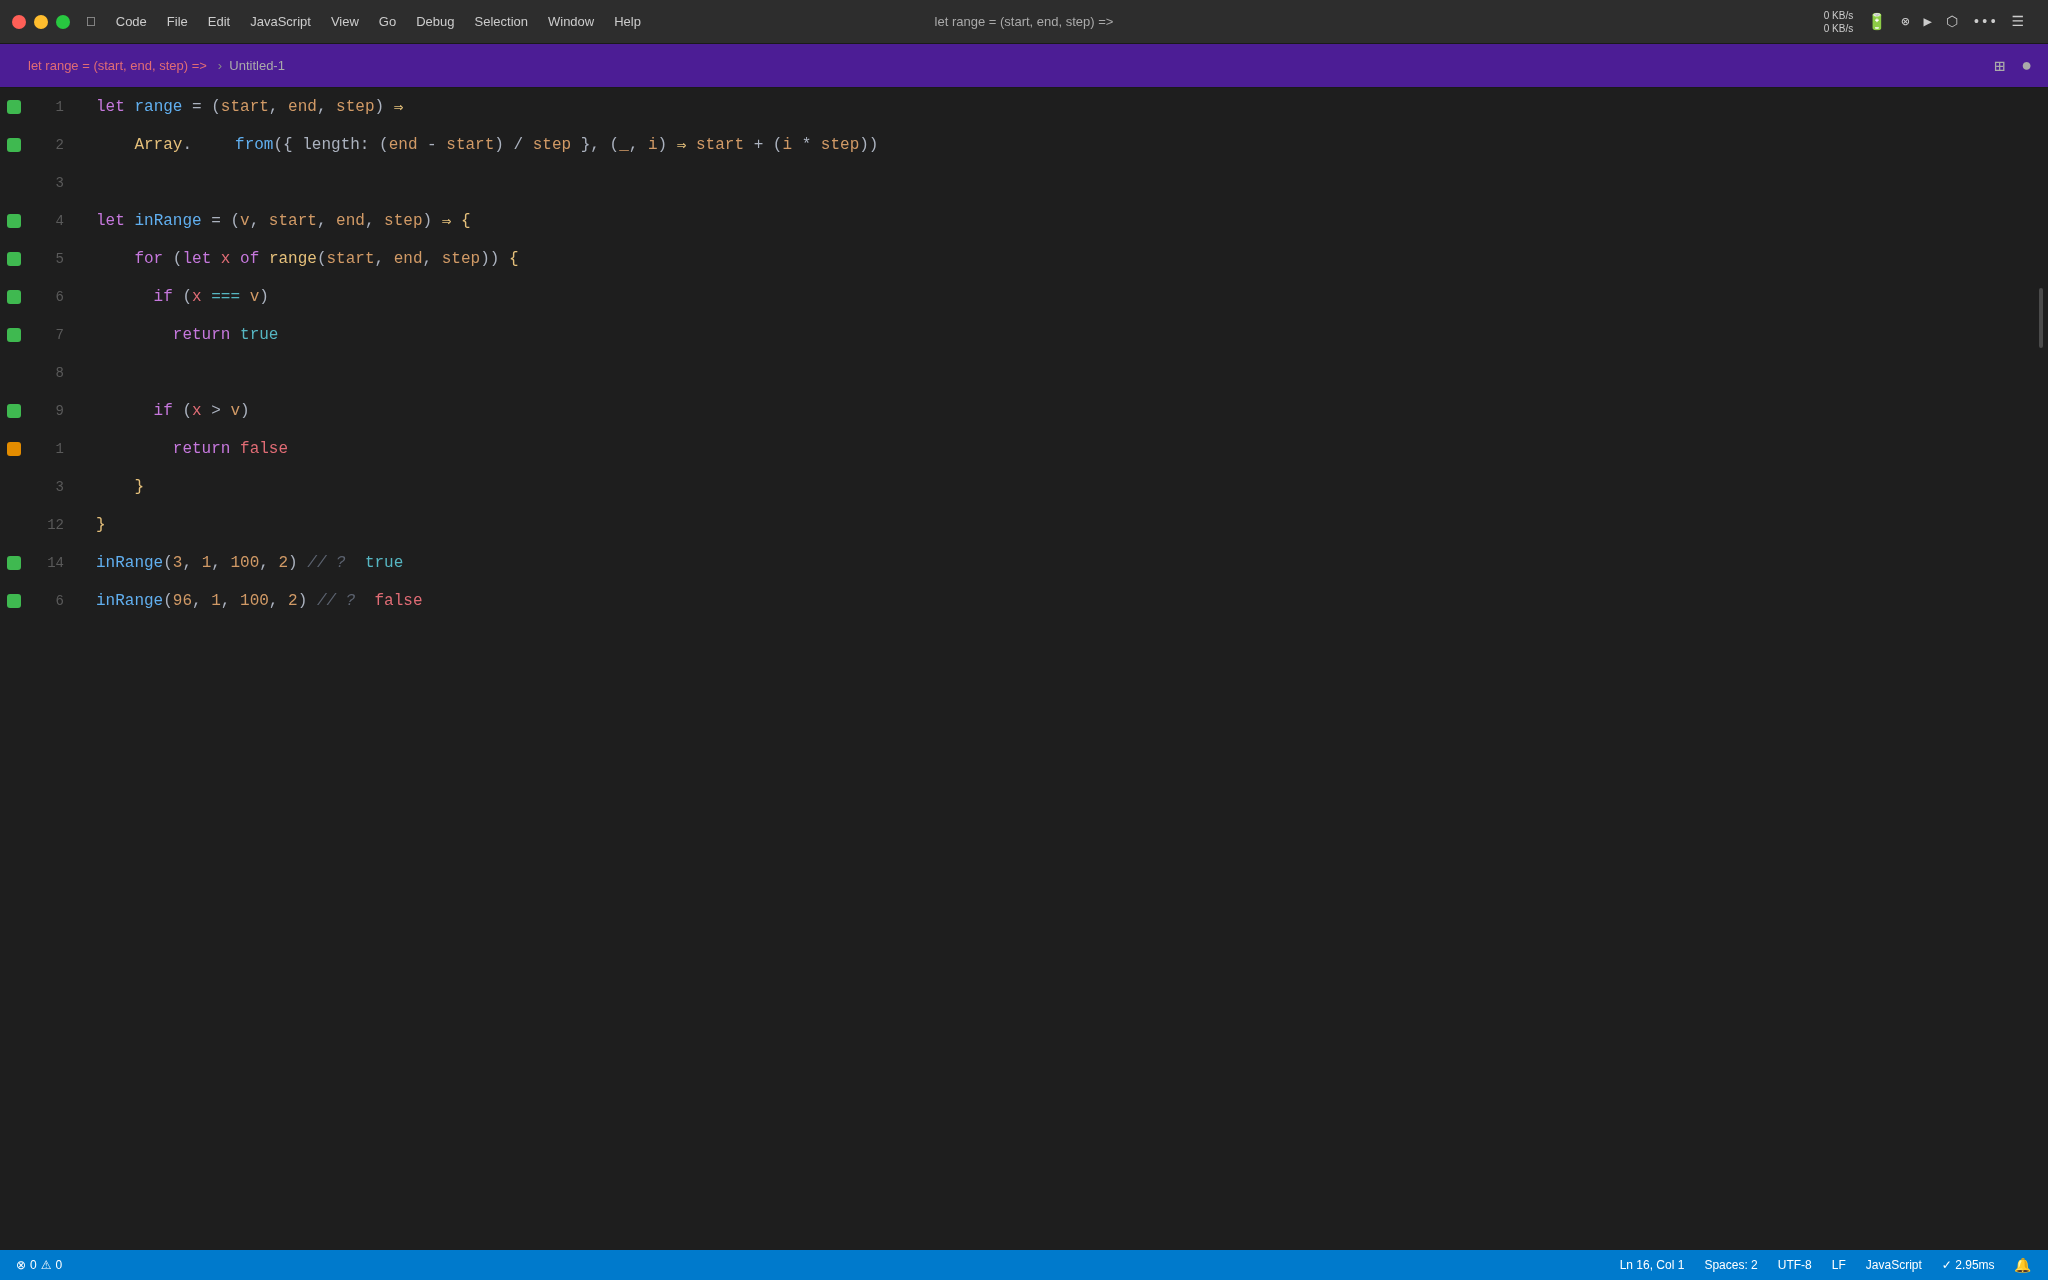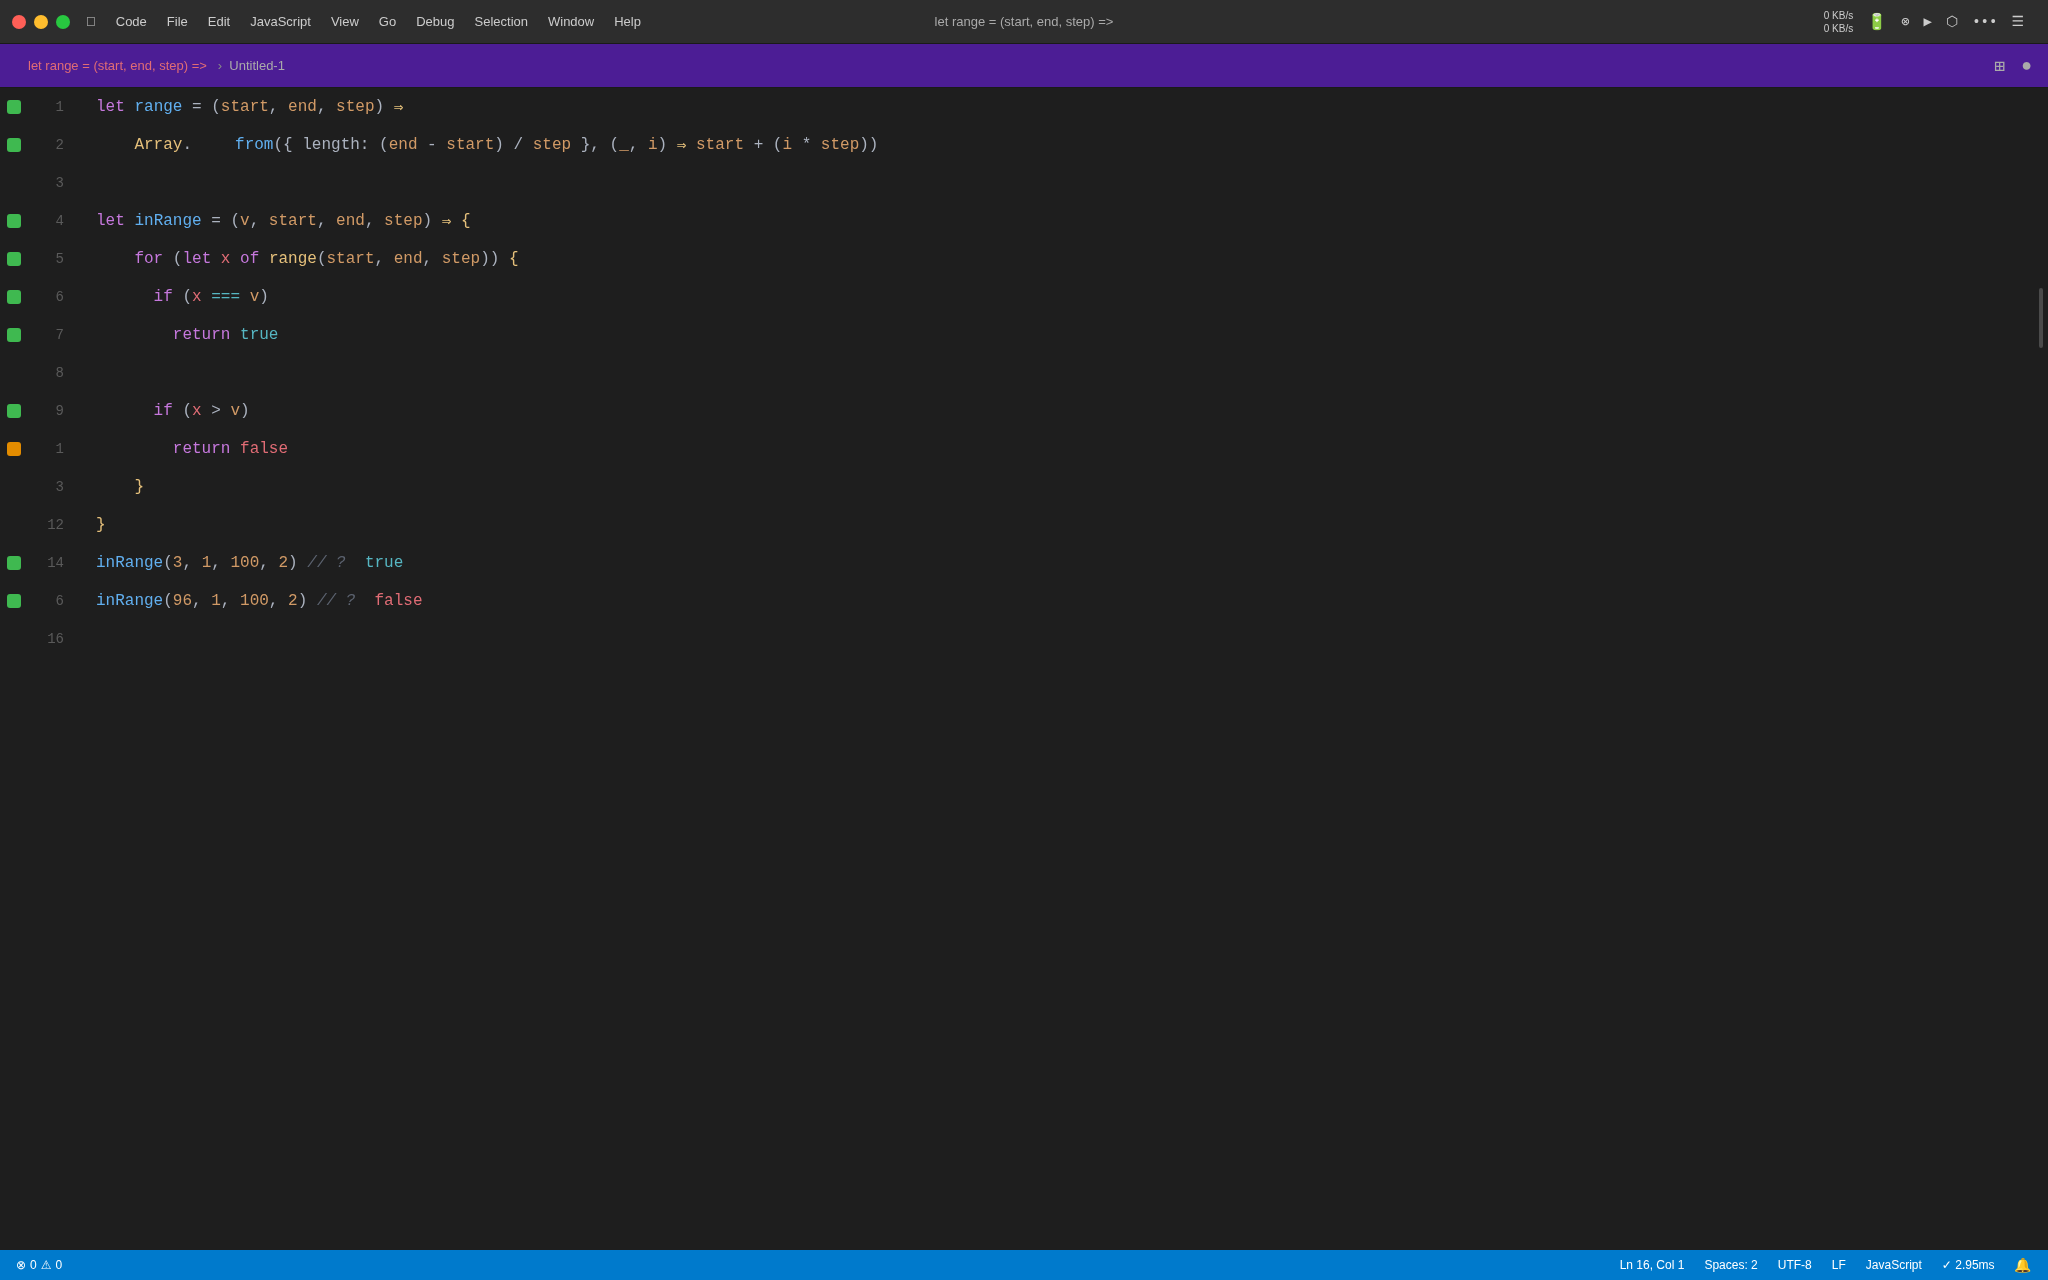--- a/index.html
+++ b/index.html
@@ -403,27 +403,20 @@
     <div class="full-line">
       <div style="width:28px;display:flex;align-items:center;justify-content:center;">
         <div class="bp-dot" style="background:#3fb950;"></div>
       </div>
       <div class="line-num">6</div>
       <div class="code-line">
         <span style="color:#61afef;">inRange</span><span class="plain">(</span><span style="color:#d19a66;">96</span><span class="plain">, </span><span style="color:#d19a66;">1</span><span class="plain">, </span><span style="color:#d19a66;">100</span><span class="plain">, </span><span style="color:#d19a66;">2</span><span class="plain">) </span><span class="comment">// ?</span><span class="plain">  </span><span class="bool-false">false</span>
       </div>
     </div>
 
-    <div class="full-line">
-      <div style="width:28px;display:flex;align-items:center;justify-content:center;">
-        <div class="bp-dot empty"></div>
-      </div>
-      <div class="line-num">16</div>
-      <div class="code-line"></div>
-    </div>
 
   </div>
 
   <div class="scrollbar-track">
     <div class="scrollbar-thumb"></div>
   </div>
 </div>
 
 <div class="status-bar">
   <div class="status-left">

